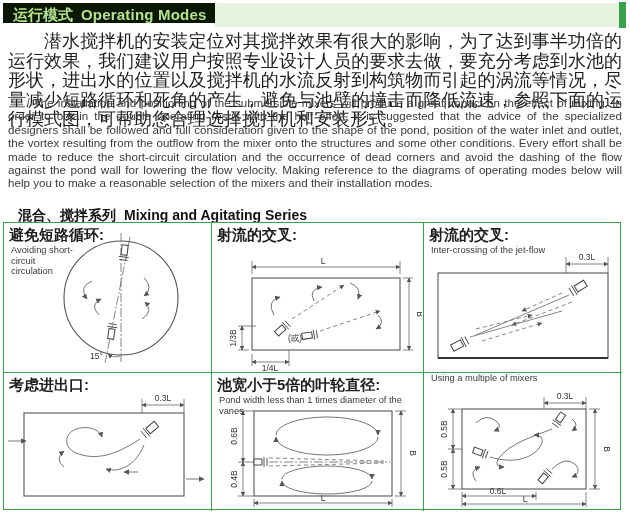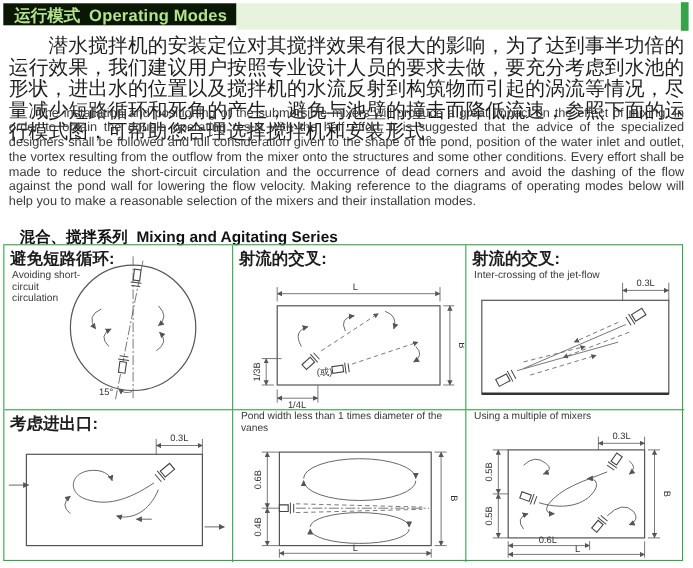--- a/index.html
+++ b/index.html
@@ -257,20 +257,21 @@
         </g>
         <line class="cline" x1="57" y1="89" x2="178" y2="89"></line>
         <line class="jet" x1="57" y1="85" x2="172" y2="88"></line>
         <line class="jet" x1="57" y1="93" x2="172" y2="90"></line>
 
         <path class="flow" d="M64,62 A 51 18 0 0 1 166,62" marker-end="url(#a5)"></path>
         <path class="flow" d="M166,64 A 51 18 0 0 1 64,64" marker-end="url(#a5)"></path>
         <path class="flow" d="M70,106 A 45 13 0 0 1 160,106" marker-end="url(#a5)"></path>
         <path class="flow" d="M160,108 A 45 13 0 0 1 70,108" marker-end="url(#a5)"></path>
       </svg>
+      <div class="cellzh">池宽小于5倍的叶轮直径:</div>
       <div class="cellen">Pond width less than 1 times diameter of the vanes</div>
     </div>
 
     <div class="cell">
       <svg width="196" height="136" viewBox="0 0 196 136">
         <defs>
           <marker id="a6" markerWidth="7" markerHeight="7" refX="5.5" refY="3" orient="auto-start-reverse">
               <path d="M0,0 L6,3 L0,6 z" fill="#555"></path>
             </marker>
         </defs>

